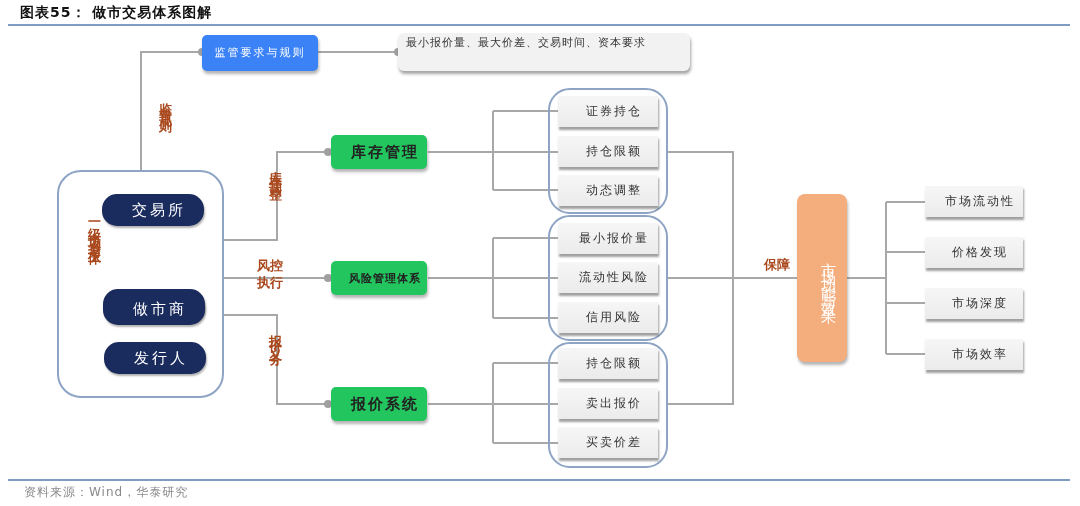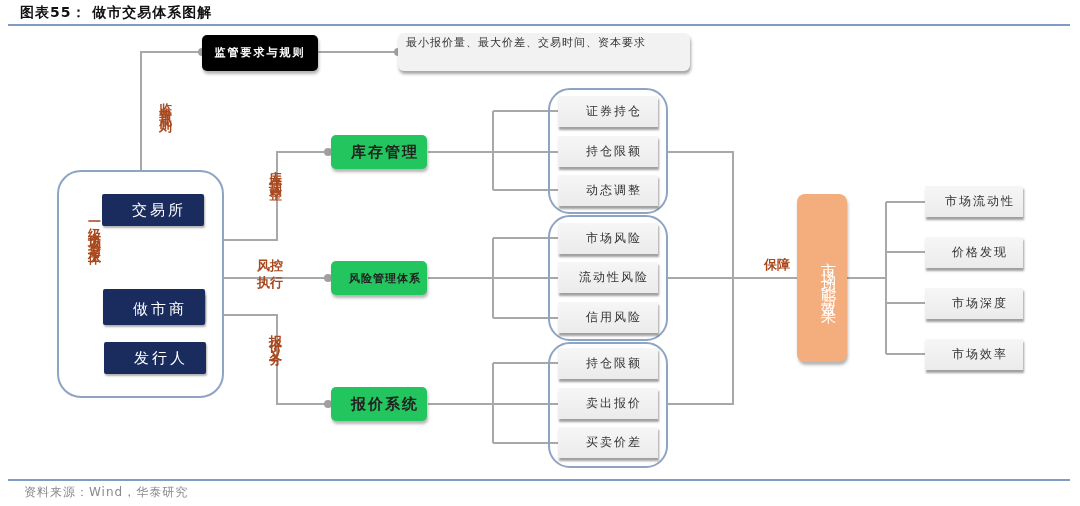--- a/index.html
+++ b/index.html
@@ -5,22 +5,22 @@
   html,body{margin:0;padding:0;background:#ffffff;}
   body{width:1080px;height:506px;position:relative;overflow:hidden;font-family:"DejaVu Serif","Liberation Serif",serif;}
   .abs{position:absolute;box-sizing:border-box;padding-left:12px;}
   .title{left:8px;top:4px;font-family:"DejaVu Sans","Liberation Sans",sans-serif;font-weight:bold;font-size:14px;color:#111;letter-spacing:1px;}
   .rule{height:1.5px;background:#7f9cc4;}
   .src{left:12px;top:484px;font-family:"DejaVu Sans","Liberation Sans",sans-serif;font-size:12px;color:#8a8a8a;letter-spacing:1px;}
   svg.lines{position:absolute;left:0;top:0;}
   .box{display:flex;align-items:center;justify-content:center;text-align:center;}
   .gray{background:linear-gradient(#f6f6f6,#ebebeb);box-shadow:1px 3px 2px rgba(80,80,80,0.55);color:#333;font-size:12px;letter-spacing:2px;}
   .cream{background:#22c55e;border-radius:5px;box-shadow:1px 3px 3px rgba(90,90,90,0.45);color:#222;font-weight:bold;letter-spacing:2px;}
-  .navy{background:#1a2b5e;border-radius:2px;color:#fff;font-size:15px;letter-spacing:3px;box-shadow:1px 2px 2px rgba(60,60,60,0.4);}
-  .tan{background:#000000;border-radius:5px;color:#fff;font-size:11px;font-weight:bold;letter-spacing:2px;line-height:16px;box-shadow:1px 3px 3px rgba(90,90,90,0.45);}
+  .navy{background:#1a2b5e;border-radius:15px;color:#fff;font-size:15px;letter-spacing:3px;box-shadow:1px 2px 2px rgba(60,60,60,0.4);}
+  .tan{background:#3b82f6;border-radius:5px;color:#fff;font-size:11px;font-weight:normal;letter-spacing:2px;line-height:16px;box-shadow:1px 3px 3px rgba(90,90,90,0.45);}
   .peach{background:#f4ae7e;border-radius:8px;color:#fff;font-size:15px;writing-mode:vertical-rl;letter-spacing:8px;box-shadow:1px 3px 3px rgba(90,90,90,0.45);}
   .group{border:2px solid #8ea4c4;border-radius:22px;background:transparent;}
   .vlabel{color:#a9481d;font-weight:bold;font-size:13px;writing-mode:vertical-rl;letter-spacing:6px;}
   .hlabel{color:#a9481d;font-weight:bold;font-size:13px;line-height:17px;}
   .reqbox{background:#f2f2f2;border-radius:6px;box-shadow:1px 3px 3px rgba(80,80,80,0.5);font-size:11px;color:#333;line-height:16px;letter-spacing:1px;padding:2px 8px;}
 </style>
 </head>
 <body>
 
 <div class="abs title">图表55：  做市交易体系图解</div>
@@ -91,21 +91,21 @@
 <div class="abs box cream" style="left:331px;top:135px;width:96px;height:34px;font-size:15px;">库存管理</div>
 <div class="abs box cream" style="left:331px;top:261px;width:96px;height:34px;font-size:11px;letter-spacing:1px;">风险管理体系</div>
 <div class="abs box cream" style="left:331px;top:387px;width:96px;height:34px;font-size:15px;">报价系统</div>
 
 <div class="abs group" style="left:548px;top:88px;width:120px;height:126px;"></div>
 <div class="abs box gray" style="left:558px;top:96px;width:100px;height:31px;">证券持仓</div>
 <div class="abs box gray" style="left:558px;top:136px;width:100px;height:31px;">持仓限额</div>
 <div class="abs box gray" style="left:558px;top:175px;width:100px;height:31px;">动态调整</div>
 
 <div class="abs group" style="left:548px;top:215px;width:120px;height:126px;"></div>
-<div class="abs box gray" style="left:558px;top:223px;width:100px;height:31px;">市场风险</div>
+<div class="abs box gray" style="left:558px;top:223px;width:100px;height:31px;">最小报价量</div>
 <div class="abs box gray" style="left:558px;top:262px;width:100px;height:31px;">流动性风险</div>
 <div class="abs box gray" style="left:558px;top:302px;width:100px;height:31px;">信用风险</div>
 
 <div class="abs group" style="left:548px;top:342px;width:120px;height:126px;"></div>
 <div class="abs box gray" style="left:558px;top:348px;width:100px;height:31px;">持仓限额</div>
 <div class="abs box gray" style="left:558px;top:388px;width:100px;height:31px;">卖出报价</div>
 <div class="abs box gray" style="left:558px;top:427px;width:100px;height:31px;">买卖价差</div>
 
 <div class="abs box peach" style="left:797px;top:194px;width:50px;height:168px;">市场功能与效果</div>
 <div class="abs box gray" style="left:925px;top:186px;width:98px;height:31px;">市场流动性</div>

